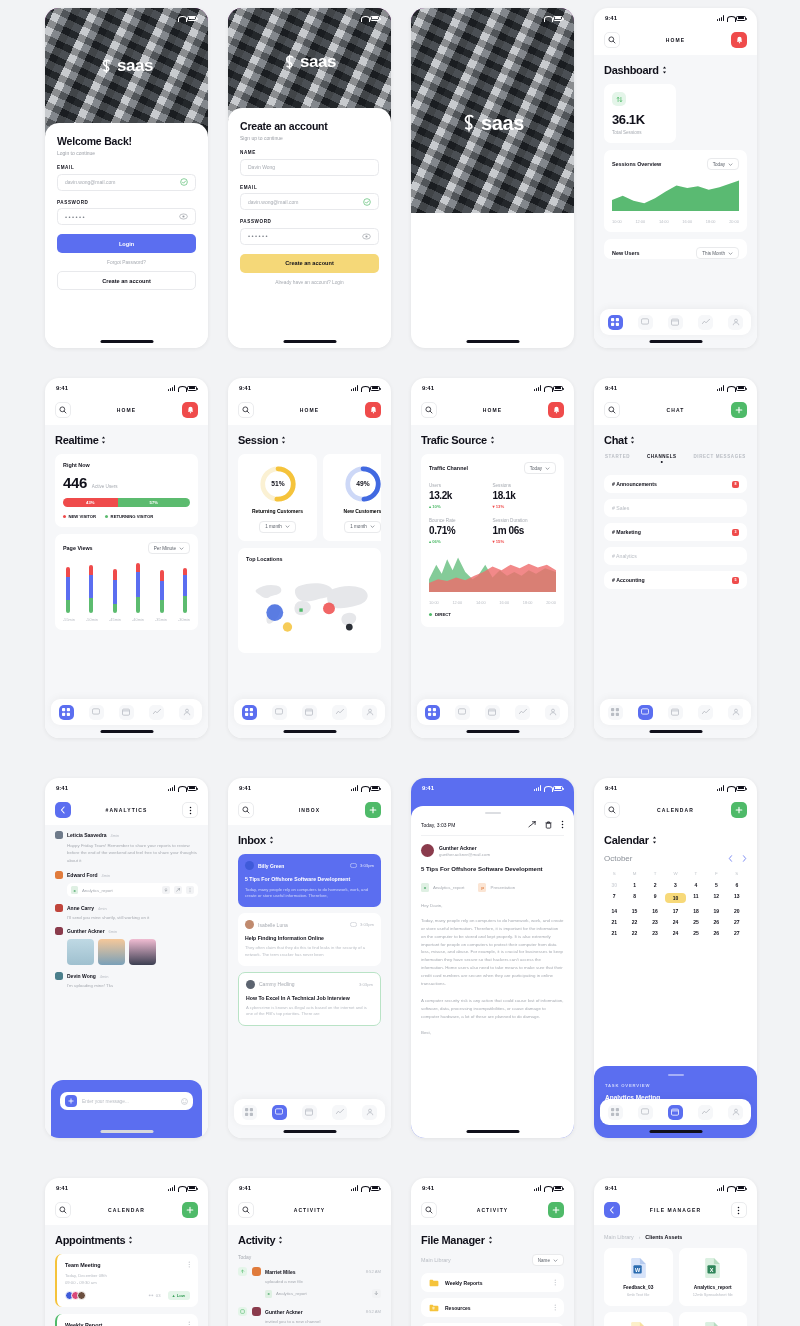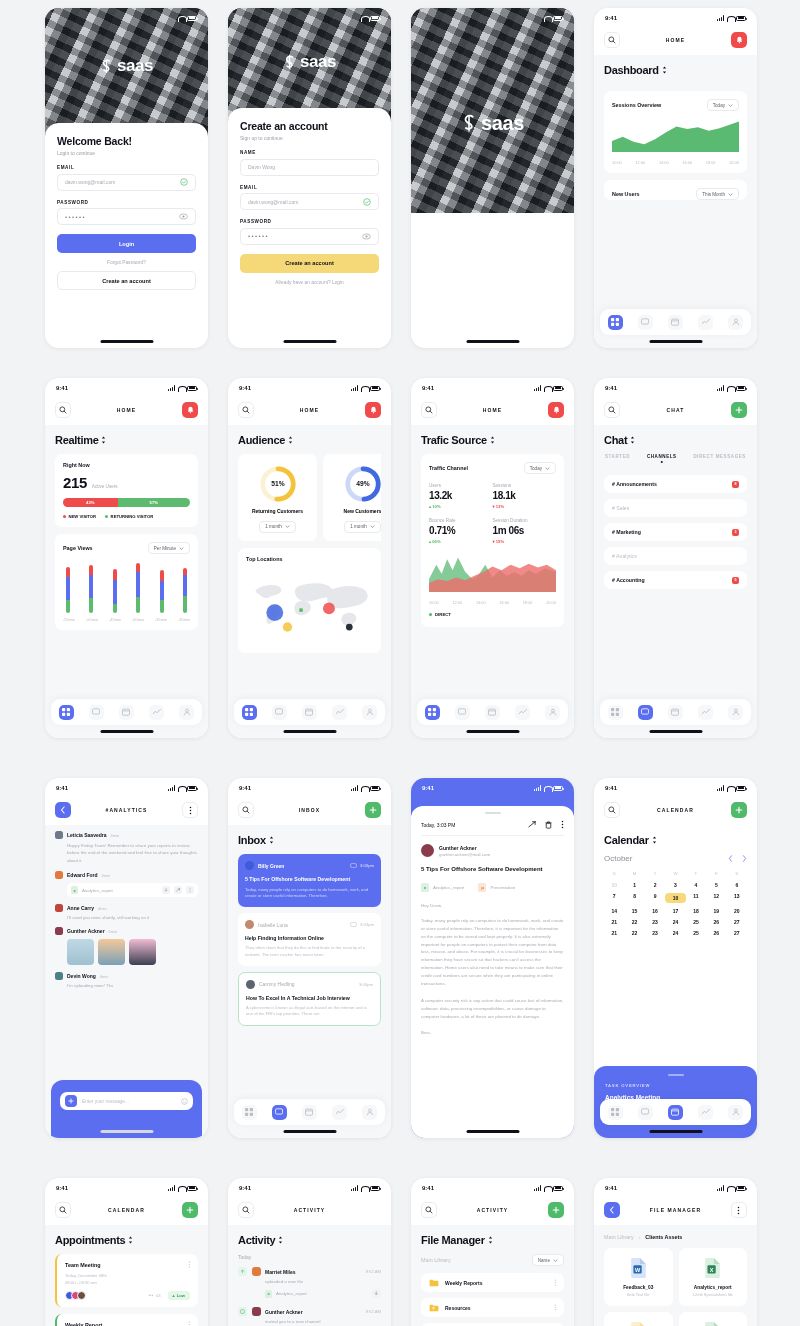--- a/index.html
+++ b/index.html
@@ -272,20 +272,29 @@
       </div>
     </div>
     <div class="body">
       <div class="pagetitle">
         <span>Dashboard</span>
         <svg width="5" height="8" viewBox="0 0 6 10">
             <path d="M3 0.5L5 3H1zM3 9.5L5 7H1z" fill="#10101a"></path>
           </svg>
       </div>
       <div style="display:flex;gap:6px;overflow:hidden">
+        <div class="card" style="width:72px;flex:none;margin:0">
+          <div class="iconsq" style="background:#e4f5e9">
+            <svg width="7" height="7" viewBox="0 0 10 10">
+                <path d="M3 8V2M3 2l-1.3 1.5M3 2l1.3 1.5M7 2v6M7 8l-1.3-1.5M7 8l1.3-1.5" stroke="#4fba69" stroke-width="1" fill="none" stroke-linecap="round"></path>
+              </svg>
+          </div>
+          <div class="statnum" style="margin-top:6px">36.1K</div>
+          <div class="statlbl">Total Sessions</div>
+        </div>
 
       </div>
       <div class="card" style="margin-top:7px">
         <div style="display:flex;align-items:center;justify-content:space-between">
           <span class="cardttl">Sessions Overview</span>
           <span class="pill">
               <span>Today</span>
               <svg width="5" height="3" viewBox="0 0 8 5">
                 <path d="M1 1l3 3 3-3" stroke="#5b6069" stroke-width="1" fill="none"></path>
               </svg>
@@ -382,21 +391,21 @@
     <div class="body">
       <div class="pagetitle">
         <span>Realtime</span>
         <svg width="5" height="8" viewBox="0 0 6 10">
             <path d="M3 0.5L5 3H1zM3 9.5L5 7H1z" fill="#10101a"></path>
           </svg>
       </div>
       <div class="card">
         <div class="cardttl">Right Now</div>
         <div style="display:flex;align-items:baseline;gap:5px;margin-top:6px">
-          <span class="statnum" style="font-size:15px">215</span>
+          <span class="statnum" style="font-size:15px">446</span>
           <span class="statlbl">Active Users</span>
         </div>
         <div style="display:flex;height:9px;border-radius:5px;overflow:hidden;margin-top:7px">
           <div style="width:43%;background:#ef4b4b;display:flex;align-items:center;justify-content:center;color:#fff;font-size:4.2px;font-weight:bold">43%</div>
           <div style="width:57%;background:#5cbb6f;display:flex;align-items:center;justify-content:center;color:#fff;font-size:4.2px;font-weight:bold">57%</div>
         </div>
         <div style="display:flex;gap:9px;margin-top:7px">
           <span style="font-size:4.2px;font-weight:bold;color:#10101a;display:flex;align-items:center;gap:2.5px">
               <i style="width:3px;height:3px;border-radius:50%;background:#ef4b4b;display:block"></i>
               <span>NEW VISITOR</span>
@@ -494,21 +503,21 @@
       <div class="headttl">HOME</div>
       <div class="sq red">
           <svg width="7" height="8" viewBox="0 0 10 11">
             <path d="M5 1a3 3 0 0 0-3 3v2.5L1.2 8h7.6L8 6.5V4a3 3 0 0 0-3-3z" fill="#fff"></path>
             <circle cx="5" cy="9.3" r="1" fill="#fff"></circle>
           </svg>
         </div>
     </div>
     <div class="body">
       <div class="pagetitle">
-        <span>Audience</span>
+        <span>Session</span>
         <svg width="5" height="8" viewBox="0 0 6 10">
             <path d="M3 0.5L5 3H1zM3 9.5L5 7H1z" fill="#10101a"></path>
           </svg>
       </div>
       <div style="display:flex;gap:6px;overflow:hidden">
         <div class="card" style="width:79px;flex:none;margin:0;text-align:center">
           <svg width="40" height="40" viewBox="0 0 42 42" style="margin:2px auto 0;display:block">
             <circle cx="21" cy="21" r="16" fill="none" stroke="#fbf1d3" stroke-width="5"></circle>
             <circle cx="21" cy="21" r="16" fill="none" stroke="#f5c33b" stroke-width="5" stroke-dasharray="51.3 48.7" pathLength="100" transform="rotate(-90 21 21)" stroke-linecap="round"></circle>
             <text x="21" y="23" text-anchor="middle" font-size="7" font-weight="bold" fill="#10101a" font-family="Liberation Sans">51%</text>

